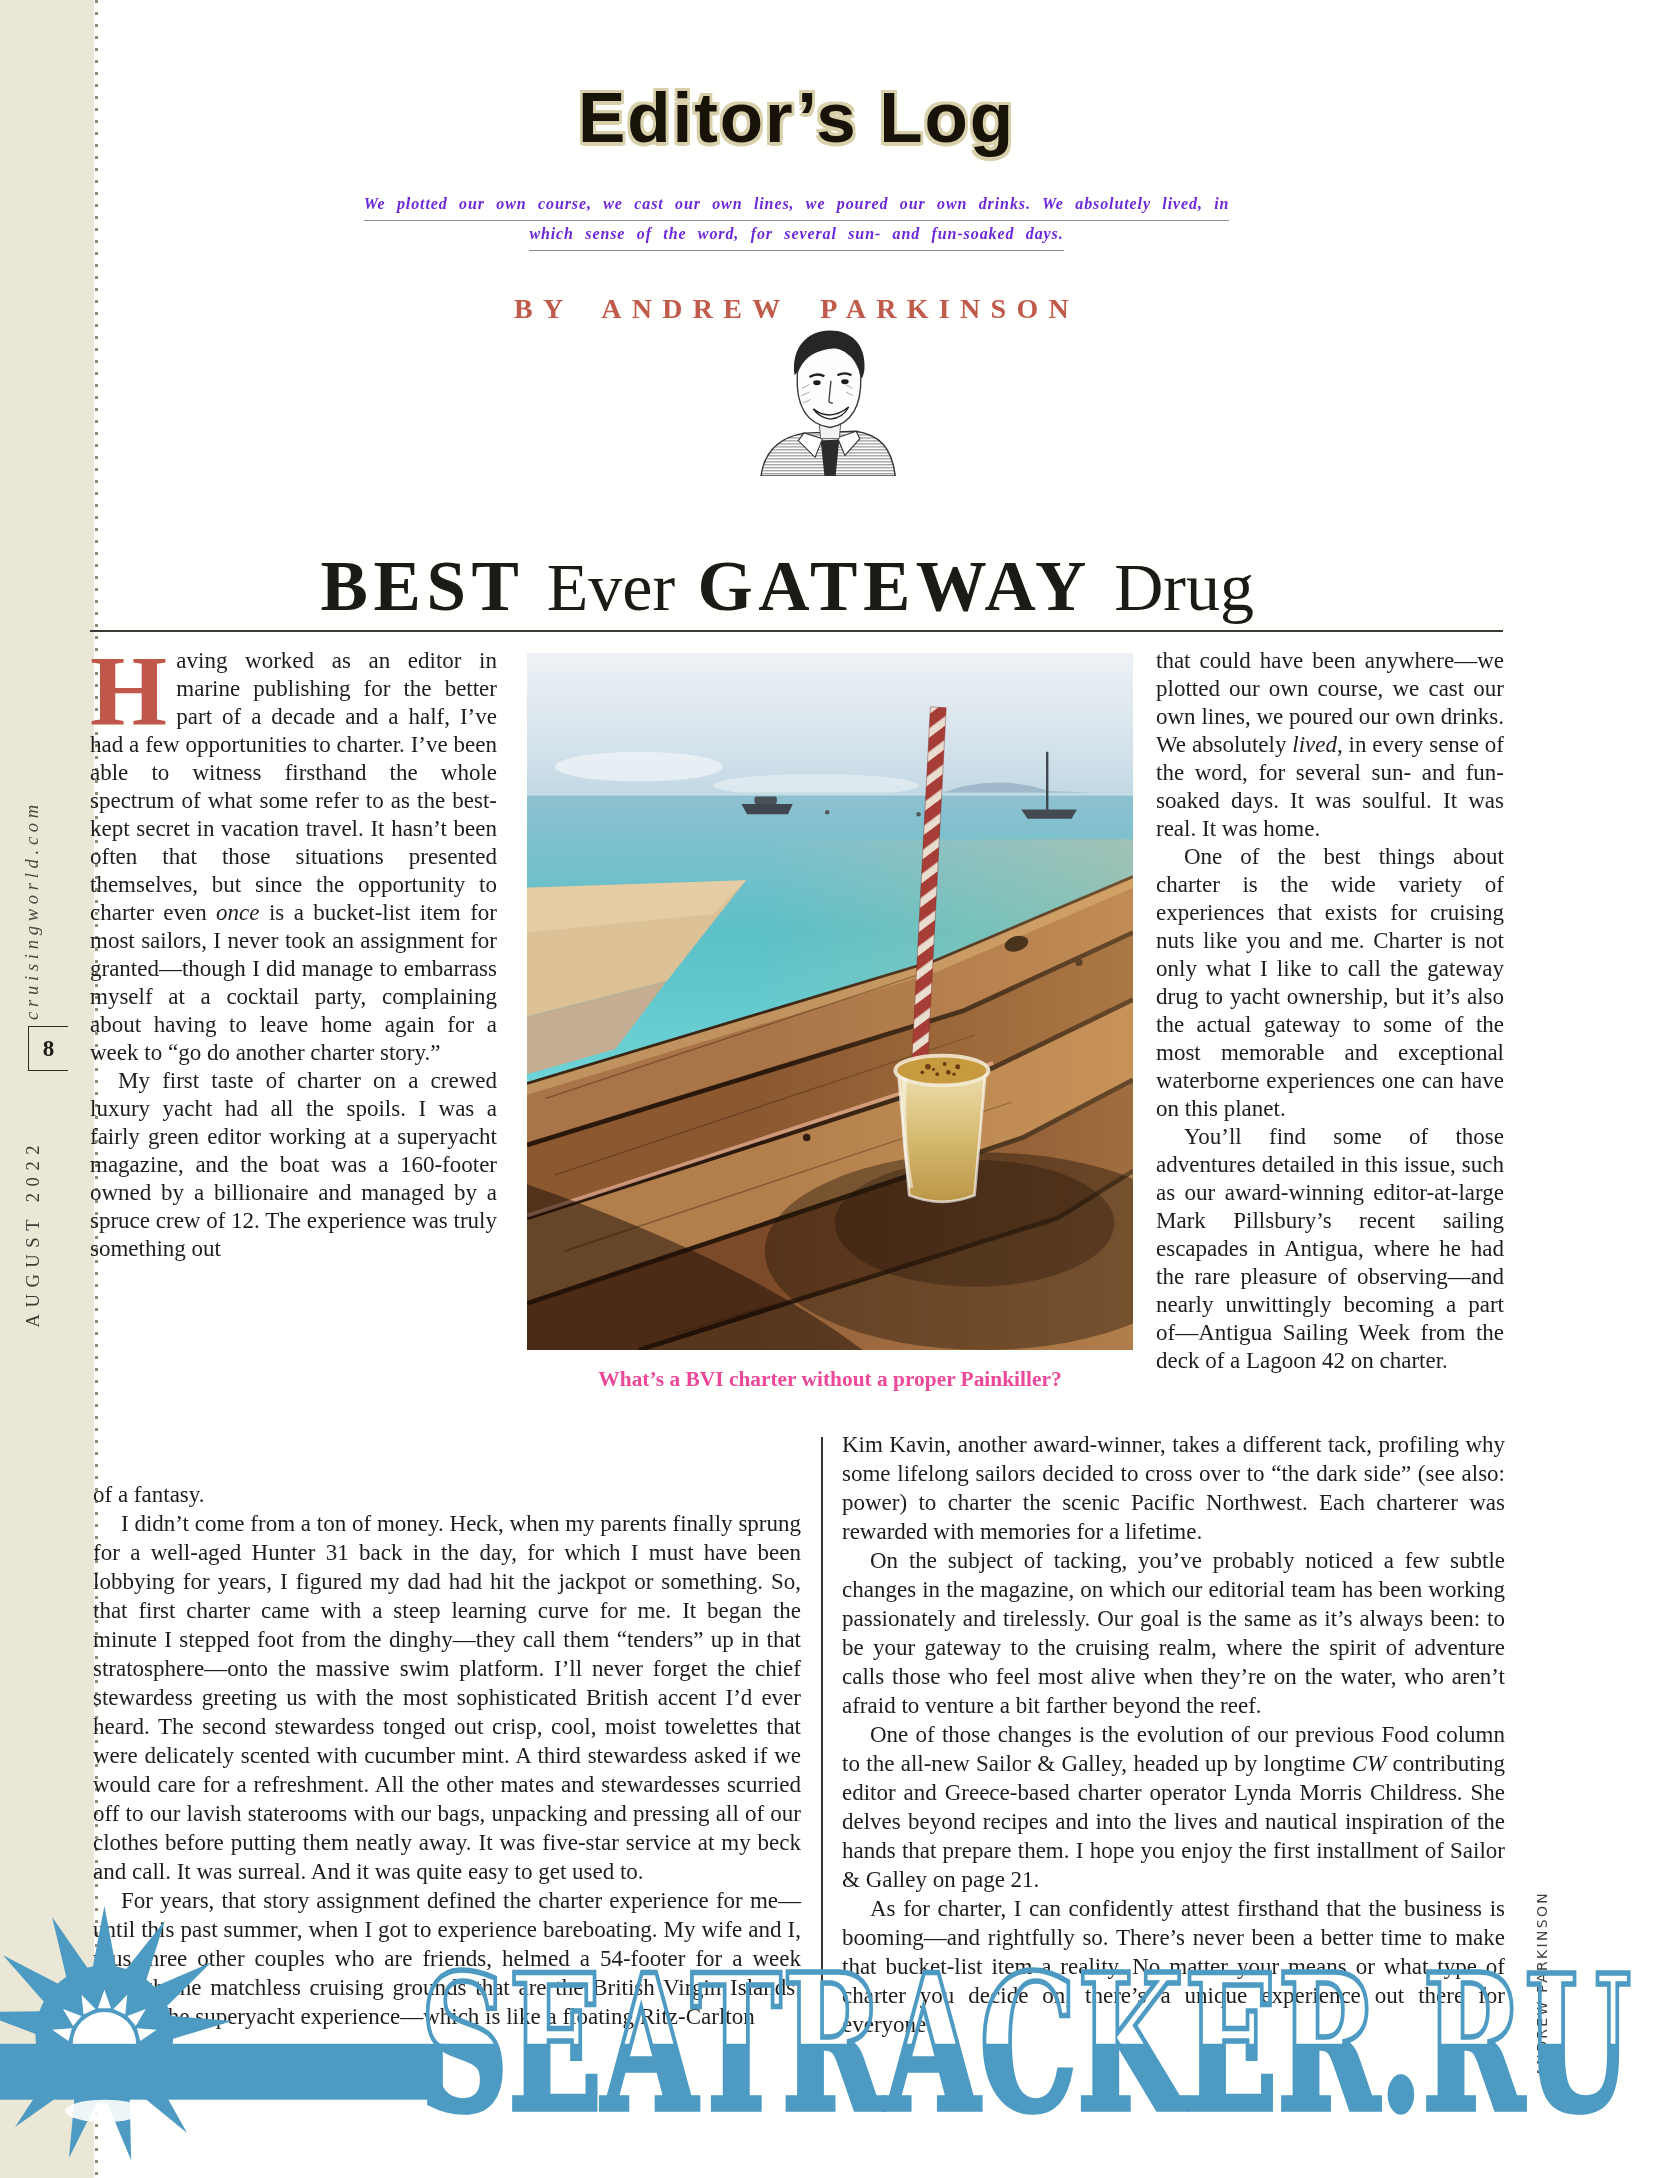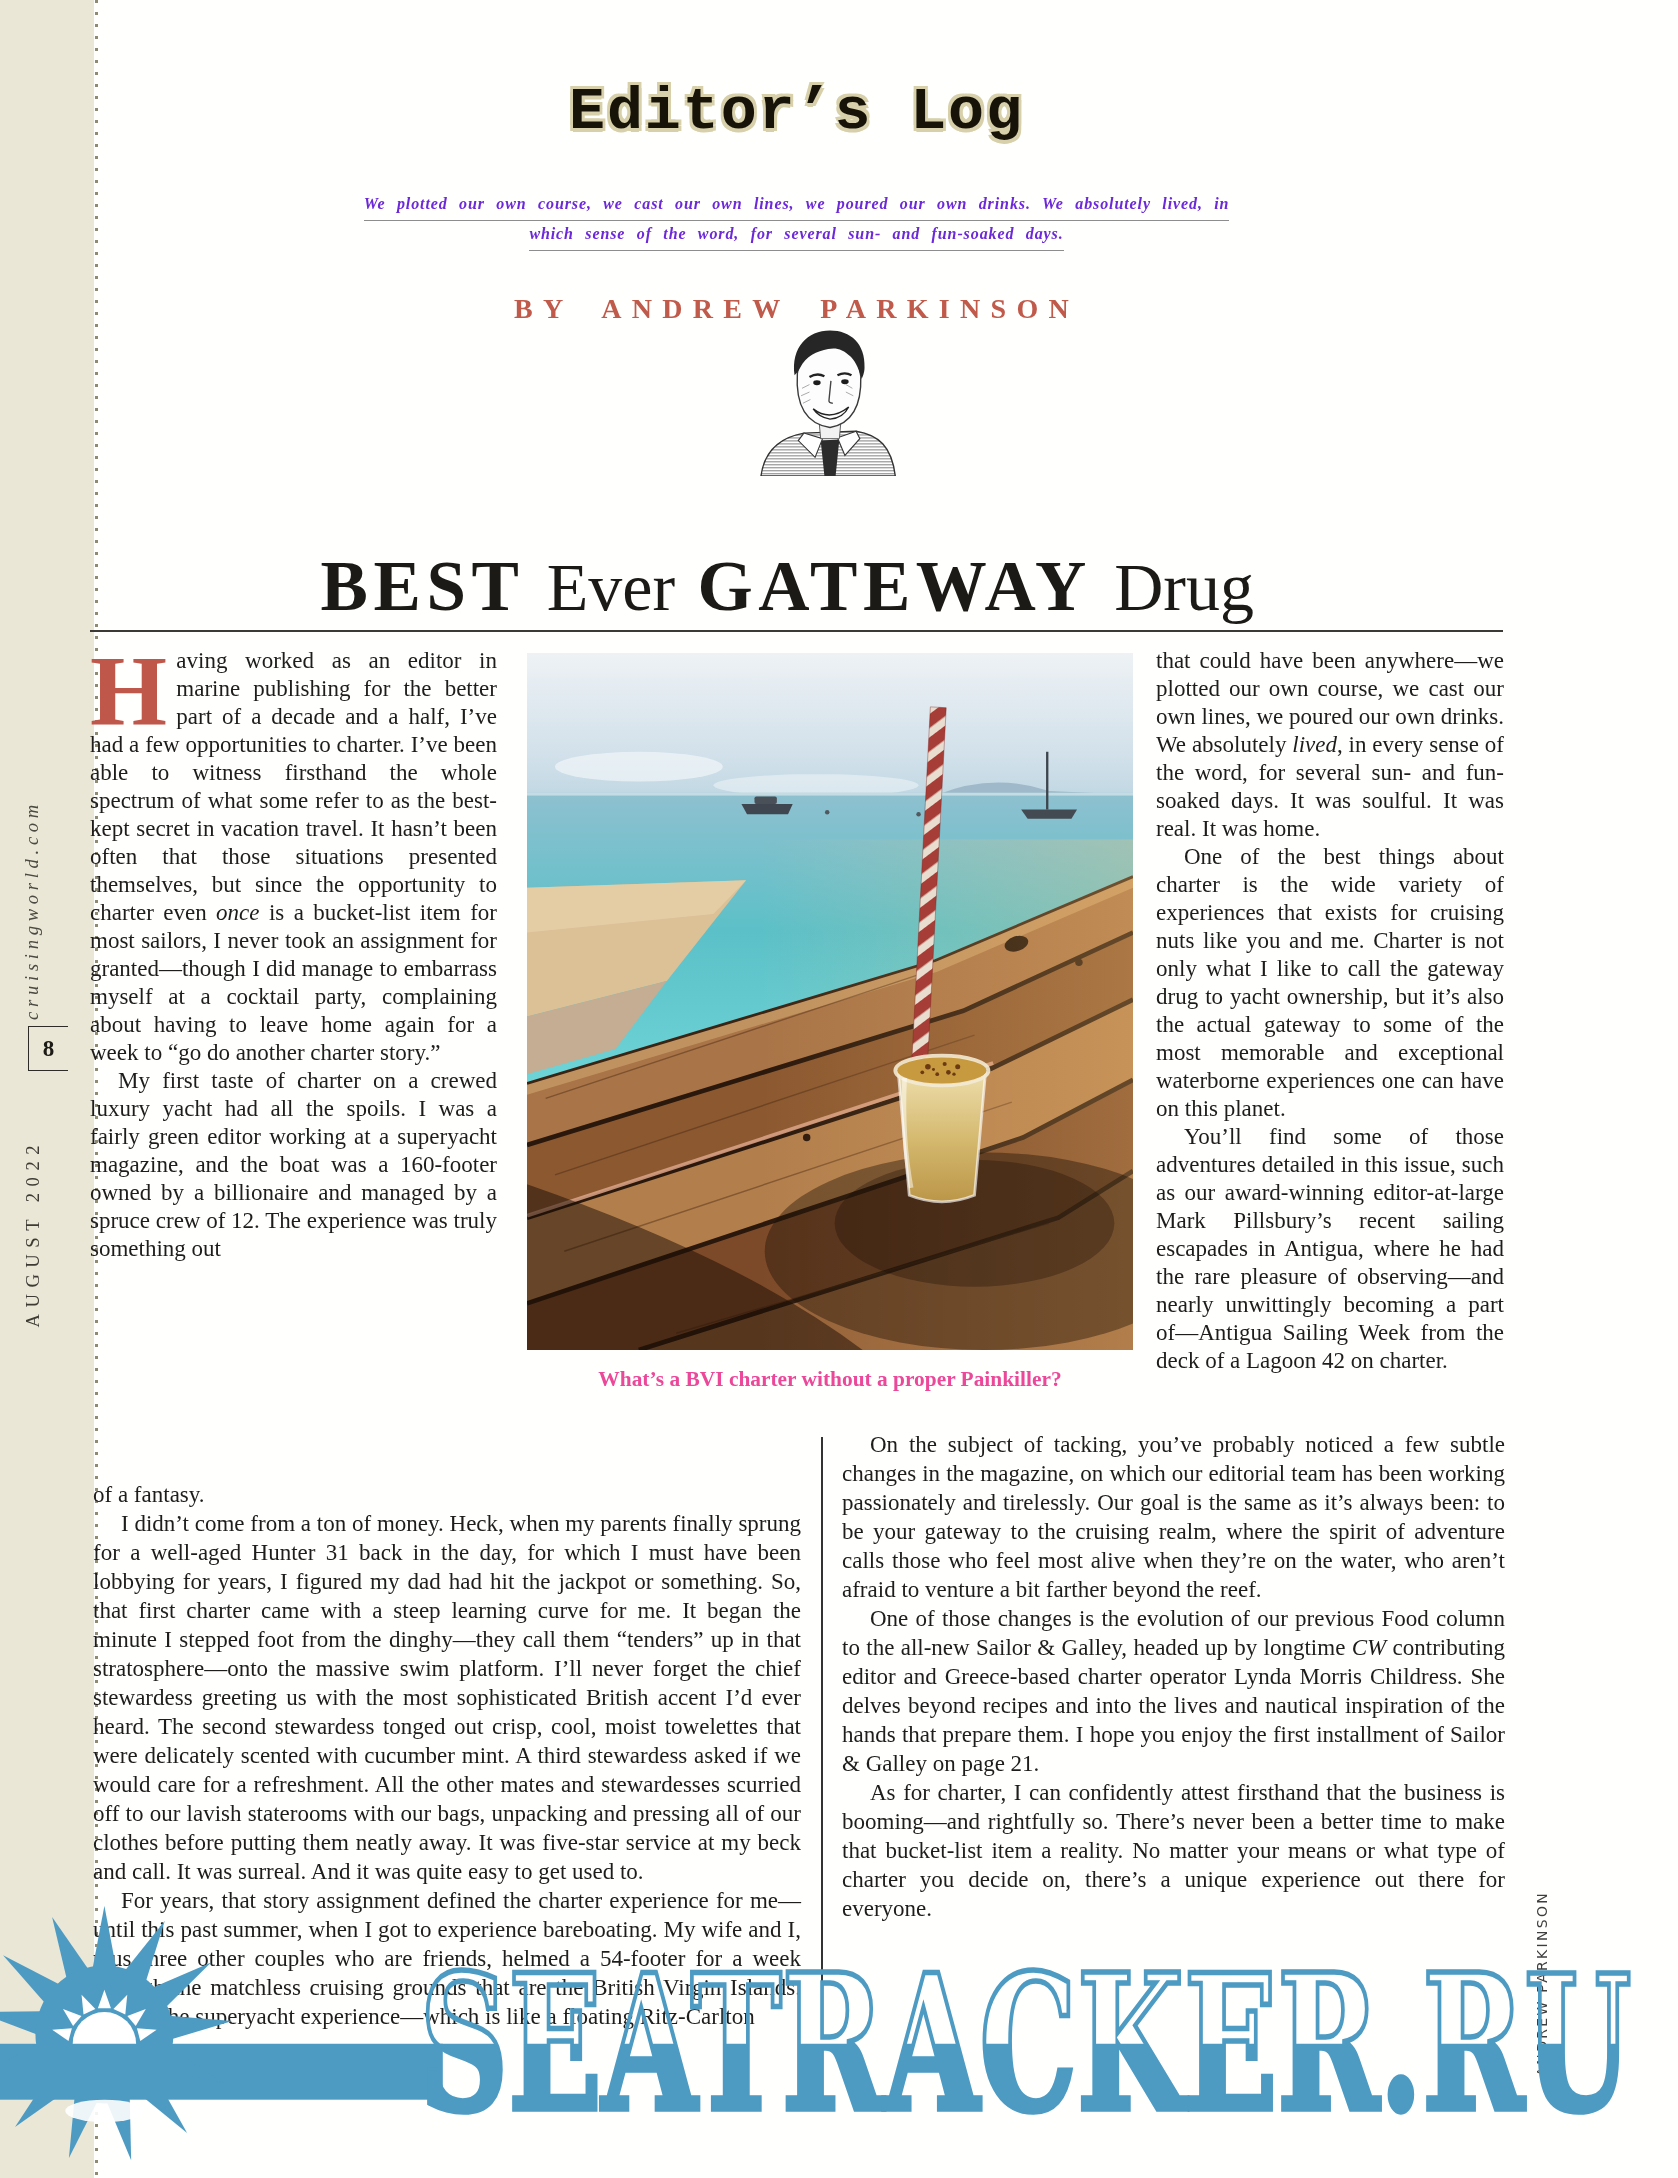--- a/index.html
+++ b/index.html
@@ -14,21 +14,21 @@
   .folio-box{position:absolute;left:28px;top:1026px;width:39px;height:43px;
     border-top:1.9px solid #2e2c26;border-bottom:1.9px solid #2e2c26;border-left:1.9px solid #2e2c26;
     display:flex;align-items:center;justify-content:center;
     font-weight:bold;font-size:23px;color:#1d1b15;}
   .issue-vert{left:22.4px;top:1139px;font-size:18.6px;letter-spacing:6.5px;color:#3d3b34;}
   .credit-vert{left:1534px;top:1891px;font-family:"DejaVu Sans",sans-serif;
     font-size:14px;letter-spacing:2.3px;color:#3e3e3e;}
   
   .header-wrap{position:absolute;left:90px;top:0;width:1413px;text-align:center;}
   .page-title{position:absolute;left:0;top:82px;width:100%;
-    font-family:Liberation Mono, monospace;font-weight:bold;font-size:60px;line-height:1;
+    font-family:Liberation Sans, sans-serif;font-weight:bold;font-size:71px;line-height:1;
     color:#171309;letter-spacing:1.9px;
     text-shadow:2.8px 2.8px 0 #d7d0aa,-2.8px -2.8px 0 #d7d0aa,2.8px -2.8px 0 #d7d0aa,-2.8px 2.8px 0 #d7d0aa,0 3.7px 0 #d7d0aa;}
   .deck{position:absolute;left:0;top:196px;width:100%;
     font-style:italic;font-weight:bold;font-size:16px;line-height:1;color:#6d28d9;
     letter-spacing:0.9px;word-spacing:6.5px;}
   .deck-line{display:inline-block;border-bottom:1.9px solid #8d8d8d;padding-bottom:7.5px;margin-bottom:5.6px;}
   .byline{position:absolute;left:0;top:293px;width:100%;
     font-weight:bold;font-size:28px;color:#c05a4b;letter-spacing:10.3px;word-spacing:13px;}
   .portrait{position:absolute;left:744px;top:323px;width:172px;height:153px;}
   
@@ -205,20 +205,21 @@
     <p class="indent">You’ll find some of those adventures detailed in this issue, such as our award-winning editor-at-large Mark Pillsbury’s recent sailing escapades in Antigua, where he had the rare pleasure of observing—and nearly unwittingly becoming a part of—Antigua Sailing Week from the deck of a Lagoon 42 on charter.</p>
   </div>
 
   <div class="bottom-left bodytext">
     <p>of a fantasy.</p>
     <p class="indent">I didn’t come from a ton of money. Heck, when my parents finally sprung for a well-aged Hunter 31 back in the day, for which I must have been lobbying for years, I figured my dad had hit the jackpot or something. So, that first charter came with a steep learning curve for me. It began the minute I stepped foot from the dinghy—they call them “tenders” up in that stratosphere—onto the massive swim platform. I’ll never forget the chief stewardess greeting us with the most sophisticated British accent I’d ever heard. The second stewardess tonged out crisp, cool, moist towelettes that were delicately scented with cucumber mint. A third stewardess asked if we would care for a refreshment. All the other mates and stewardesses scurried off to our lavish staterooms with our bags, unpacking and pressing all of our clothes before putting them neatly away. It was five-star service at my beck and call. It was surreal. And it was quite easy to get used to.</p>
     <p class="indent">For years, that story assignment defined the charter experience for me—until this past summer, when I got to experience bareboating. My wife and I, plus three other couples who are friends, helmed a 54-footer for a week through the matchless cruising grounds that are the British Virgin Islands. Unlike the superyacht experience—which is like a floating Ritz-Carlton</p>
   </div>
   <div class="col-divider"></div>
   <div class="bottom-right bodytext">
+    <p>Kim Kavin, another award-winner, takes a different tack, profiling why some lifelong sailors decided to cross over to “the dark side” (see also: power) to charter the scenic Pacific Northwest. Each charterer was rewarded with memories for a lifetime.</p>
     <p class="indent">On the subject of tacking, you’ve probably noticed a few subtle changes in the magazine, on which our editorial team has been working passionately and tirelessly. Our goal is the same as it’s always been: to be your gateway to the cruising realm, where the spirit of adventure calls those who feel most alive when they’re on the water, who aren’t afraid to venture a bit farther beyond the reef.</p>
     <p class="indent">One of those changes is the evolution of our previous Food column to the all-new Sailor &amp; Galley, headed up by longtime <i>CW</i> contributing editor and Greece-based charter operator Lynda Morris Childress. She delves beyond recipes and into the lives and nautical inspiration of the hands that prepare them. I hope you enjoy the first installment of Sailor &amp; Galley on page 21.</p>
     <p class="indent">As for charter, I can confidently attest firsthand that the business is booming—and rightfully so. There’s never been a better time to make that bucket-list item a reality. No matter your means or what type of charter you decide on, there’s a unique experience out there for everyone.</p>
   </div>
 
   <div class="vert credit-vert">ANDREW PARKINSON</div>
 
   <svg class="watermark" viewBox="0 0 1800 297" overflow="visible">
     <defs>
       <clipPath id="wm-lower">

